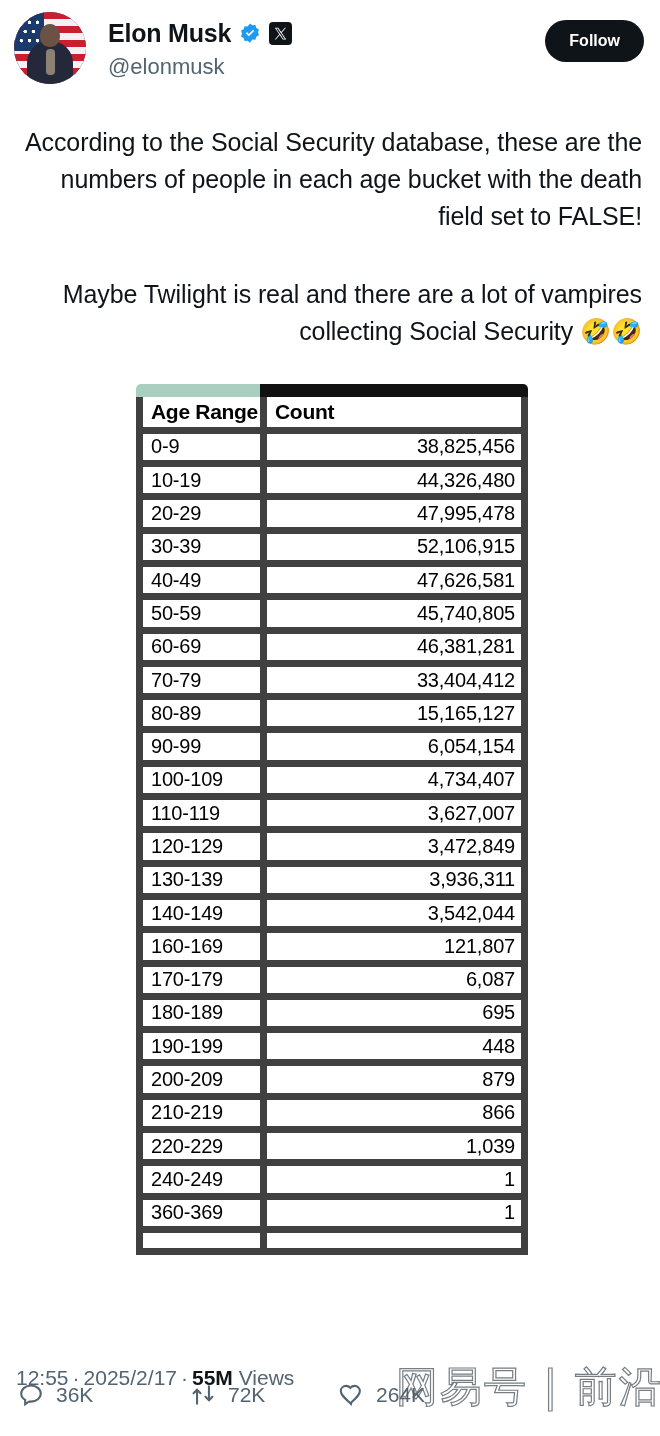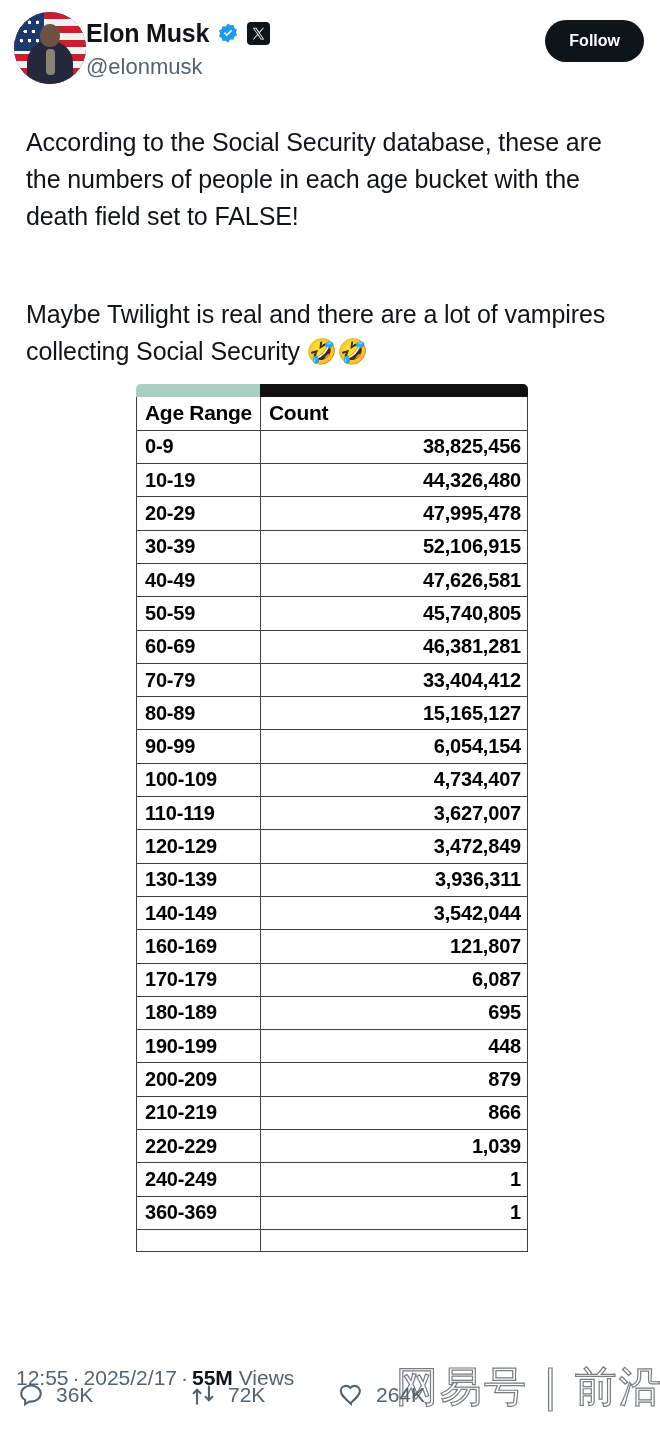--- a/index.html
+++ b/index.html
@@ -97,20 +97,21 @@
     top: 52%;
     width: 9px;
     height: 26px;
     margin-left: -4px;
     border-radius: 4px;
     background: #8c8274;
     z-index: 4;
   }
 
   .id-block {
+    margin-left: 22px;
     padding-top: 6px;
     flex: 1 1 auto;
     min-width: 0;
   }
 
   .name-row {
     display: flex;
     align-items: center;
     gap: 8px;
     height: 30px;
@@ -169,21 +170,21 @@
 
   
   .tweet-text {
     padding: 0 16px 0 14px;
     margin-top: 24px;
     font-size: 25px;
     line-height: 37px;
     color: #0f1419;
     letter-spacing: -0.1px;
   }
-  .tweet-text p { margin: 12px; }
+  .tweet-text p { margin: 2px; text-align: right; }
   .tweet-text p.spacer { height: 37px; }
   .emoji { font-size: 25px; }
 
   
   .table-wrap {
     position: absolute;
     left: 136px;
     top: 384px;
     width: 392px;
     border-radius: 19px;
@@ -211,27 +212,26 @@
     border-collapse: collapse;
     table-layout: fixed;
     background: #ffffff;
     font-size: 20px;
     color: #000000;
   }
   table.sheet col.c-age { width: 124px; }
 
   table.sheet th,
   table.sheet td {
-    border: 1px solid #404040;
+    border: 7px solid #404040;
     height: 33.3px;
     padding: 0 8px;
     vertical-align: middle;
     white-space: nowrap;
     overflow: hidden;
-    font-weight: bold;
   }
   table.sheet th {
     font-weight: bold;
     text-align: left;
     font-size: 21px;
     letter-spacing: -0.3px;
     border-top: none;
   }
   table.sheet td.age {
     text-align: left;

